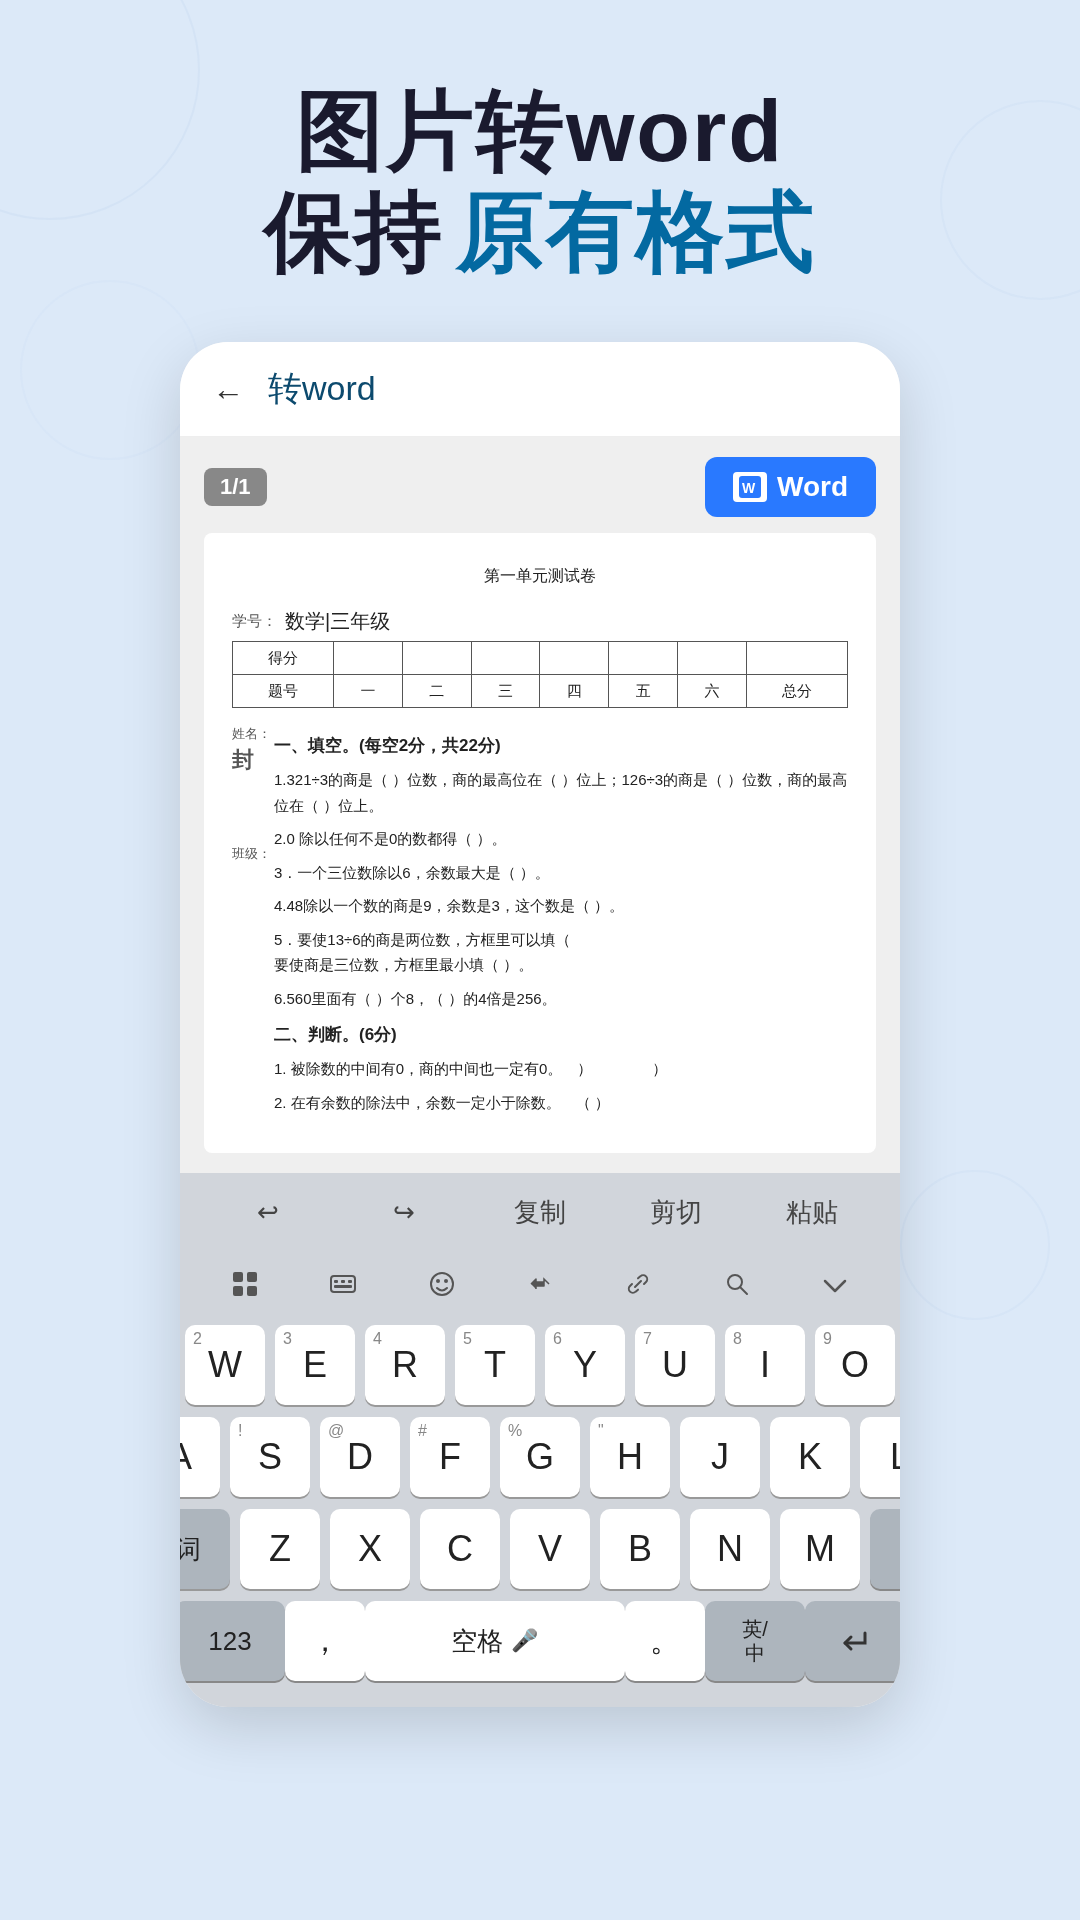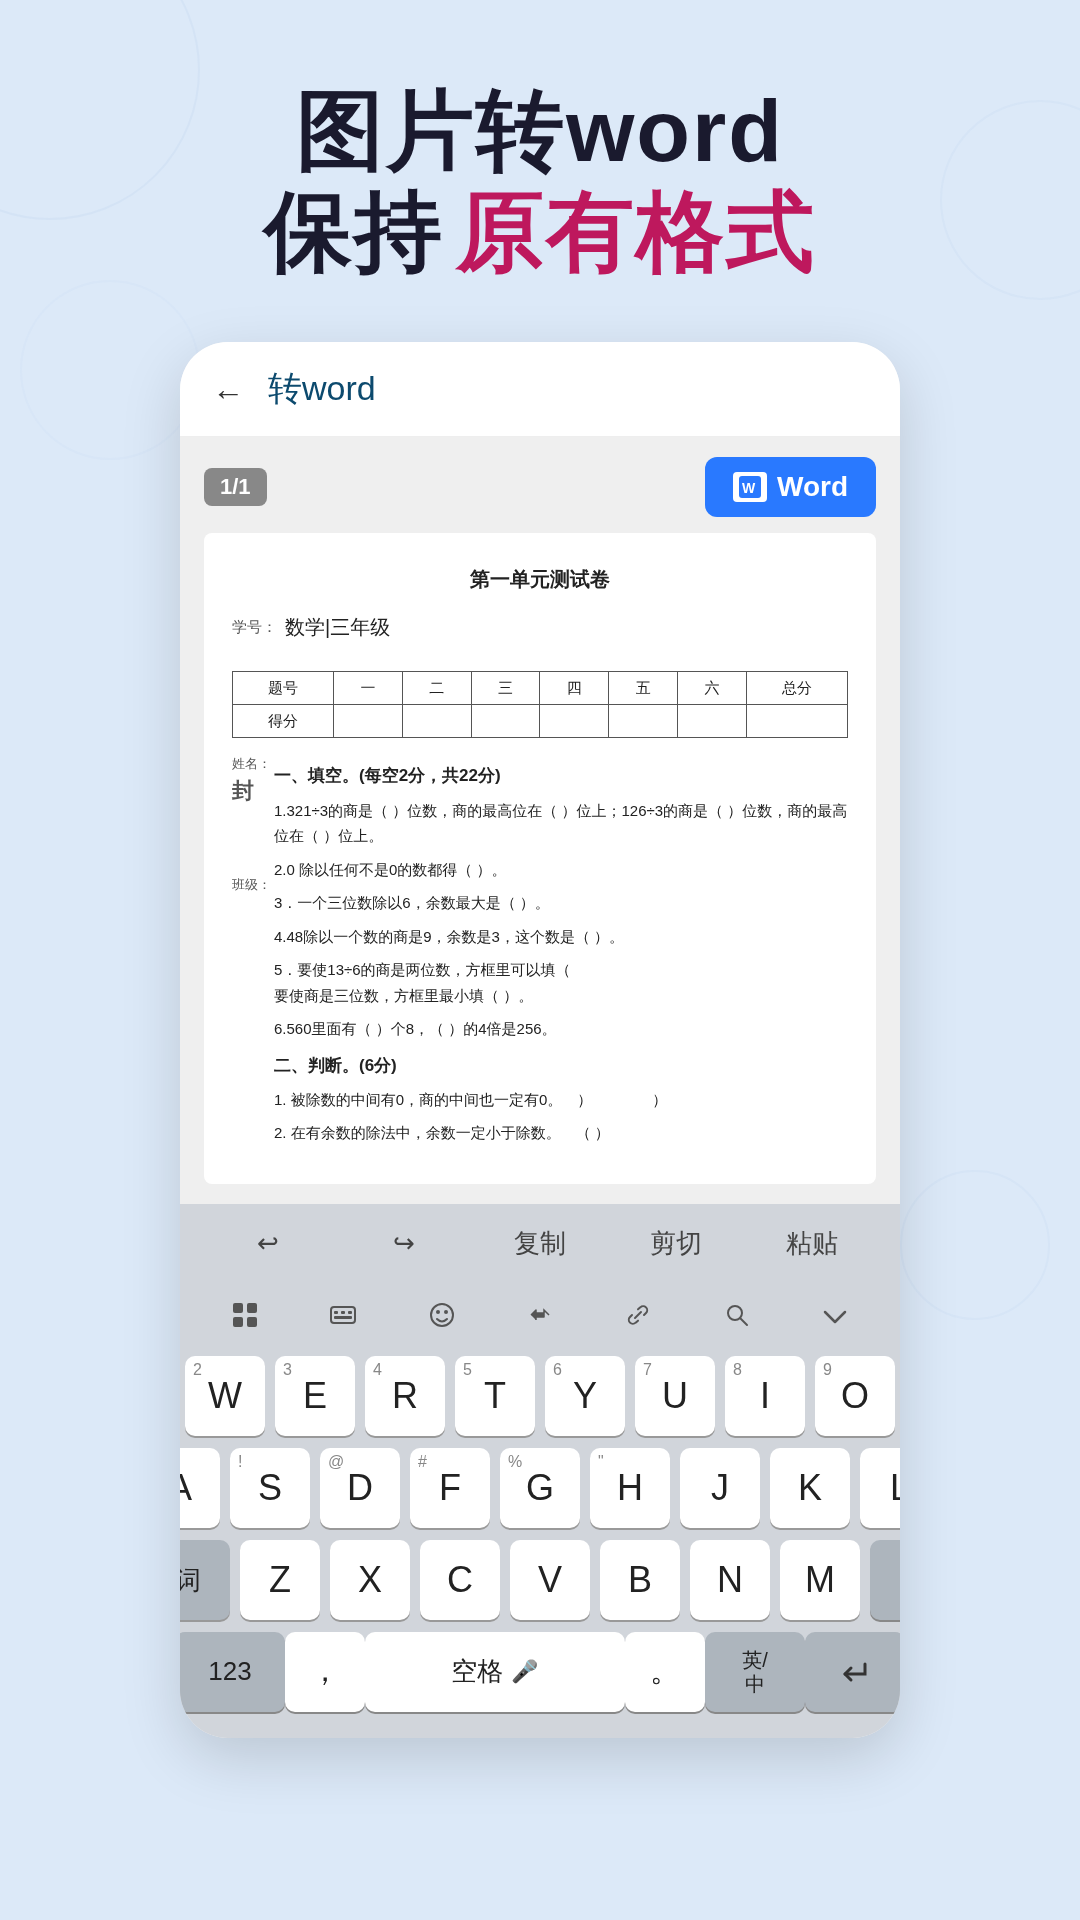--- a/index.html
+++ b/index.html
@@ -39,21 +39,21 @@
       letter-spacing: 2px;
     }
     .hero-title-line2 {
       font-size: 88px;
       font-weight: 900;
       color: #1a1a2e;
       line-height: 1.15;
       letter-spacing: 2px;
     }
     .hero-title-blue {
-      color: #be185d;
+      color: #0369a1;
       margin-left: 12px;
     }
 
     
     .phone-mockup {
       margin: 20px auto 0;
       width: 720px;
       background: #f5f5f5;
       border-radius: 48px;
       box-shadow: 0 20px 60px rgba(0,0,0,0.15);
@@ -131,28 +131,28 @@
     .doc-content {
       background: white;
       border-radius: 8px;
       padding: 30px 28px;
       font-size: 16px;
       color: #222;
       line-height: 1.6;
     }
     .doc-title {
       text-align: center;
-      font-size: 20px;
-      font-weight: bold;
+      font-size: 16px;
+      font-weight: normal;
       margin-bottom: 16px;
     }
     .doc-info-row {
       display: flex;
       align-items: center;
-      margin-bottom: 28px;
+      margin-bottom: 4px;
       font-size: 16px;
     }
     .doc-info-label {
       color: #555;
       margin-right: 8px;
       font-size: 15px;
     }
     .doc-info-value {
       font-size: 20px;
     }
@@ -349,38 +349,38 @@
       <div class="doc-title">第一单元测试卷</div>
 
       <div class="doc-info-row">
         <span class="doc-info-label">学号：</span>
         <span class="doc-info-value">数学|三年级</span>
       </div>
 
       <table class="doc-table">
         <tbody>
             <tr>
+          <td>得分</td>
+          <td></td>
+          <td></td>
+          <td></td>
+          <td></td>
+          <td></td>
+          <td></td>
+          <td></td>
+        </tr>
+        <tr>
           <td>题号</td>
           <td>一</td>
           <td>二</td>
           <td>三</td>
           <td>四</td>
           <td>五</td>
           <td>六</td>
           <td>总分</td>
-        </tr>
-        <tr>
-          <td>得分</td>
-          <td></td>
-          <td></td>
-          <td></td>
-          <td></td>
-          <td></td>
-          <td></td>
-          <td></td>
         </tr>
       </tbody>
         </table>
 
       <div style="display:flex; gap:0;">
         <div style="width:42px; font-size:13px; color:#555; line-height:1.5; padding-top:2px;">
           <div style="margin-bottom:68px;">姓名：<br><span style="font-size:22px;font-weight:bold;">封</span></div>
           <div>班级：</div>
         </div>
         <div style="flex:1;">

